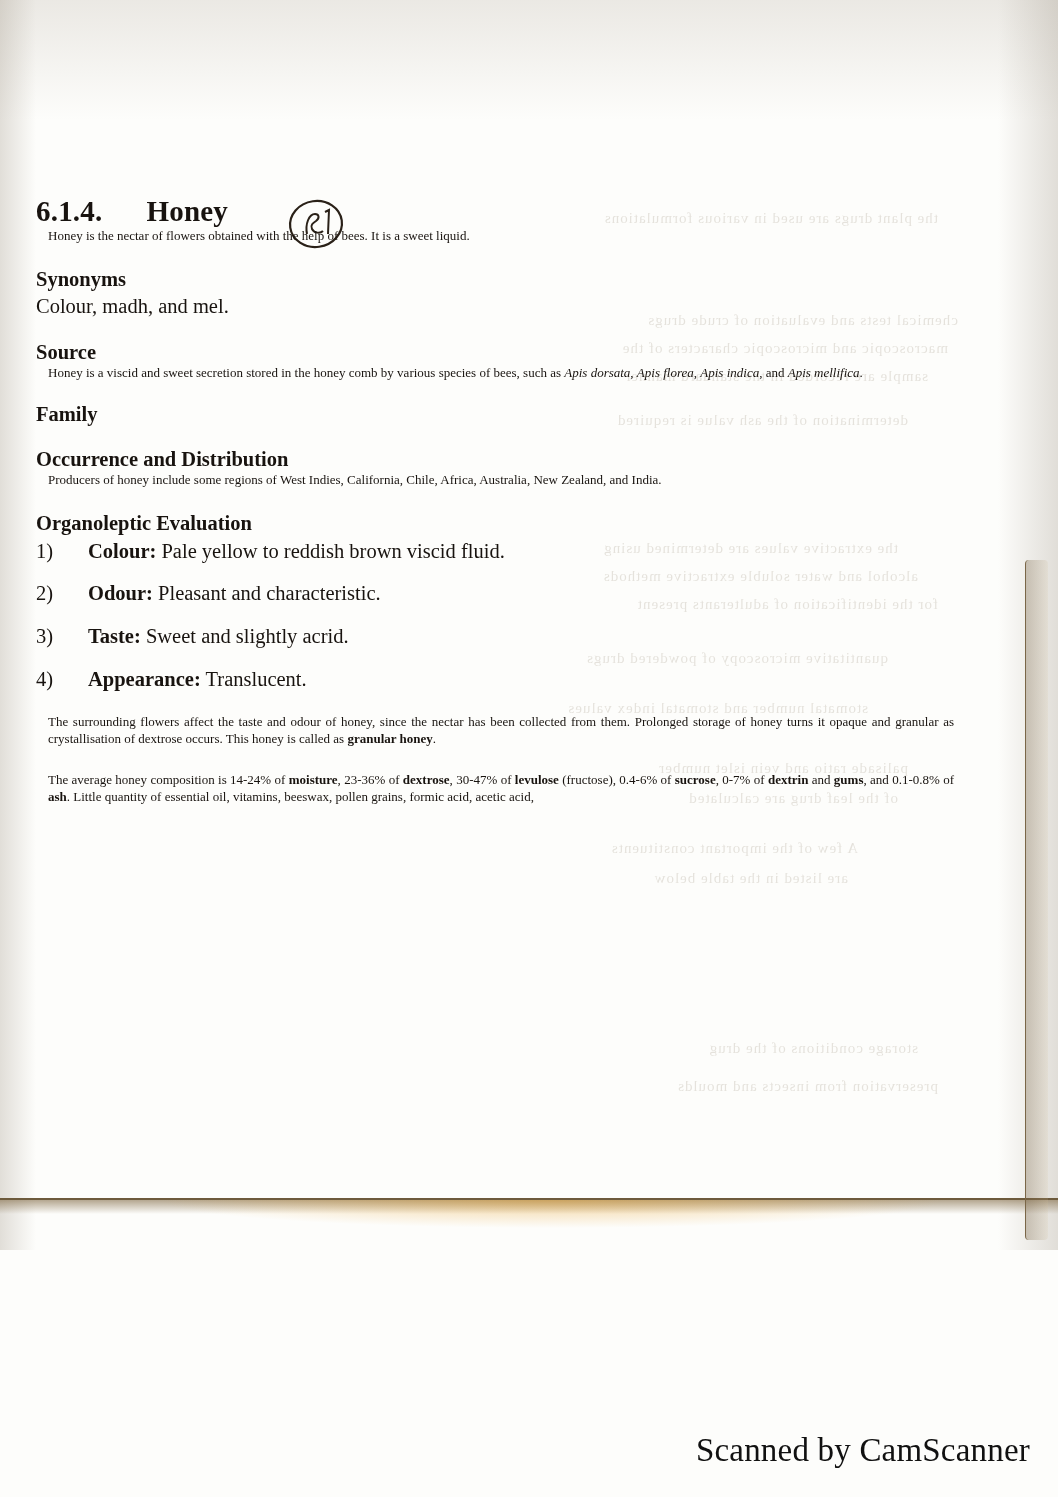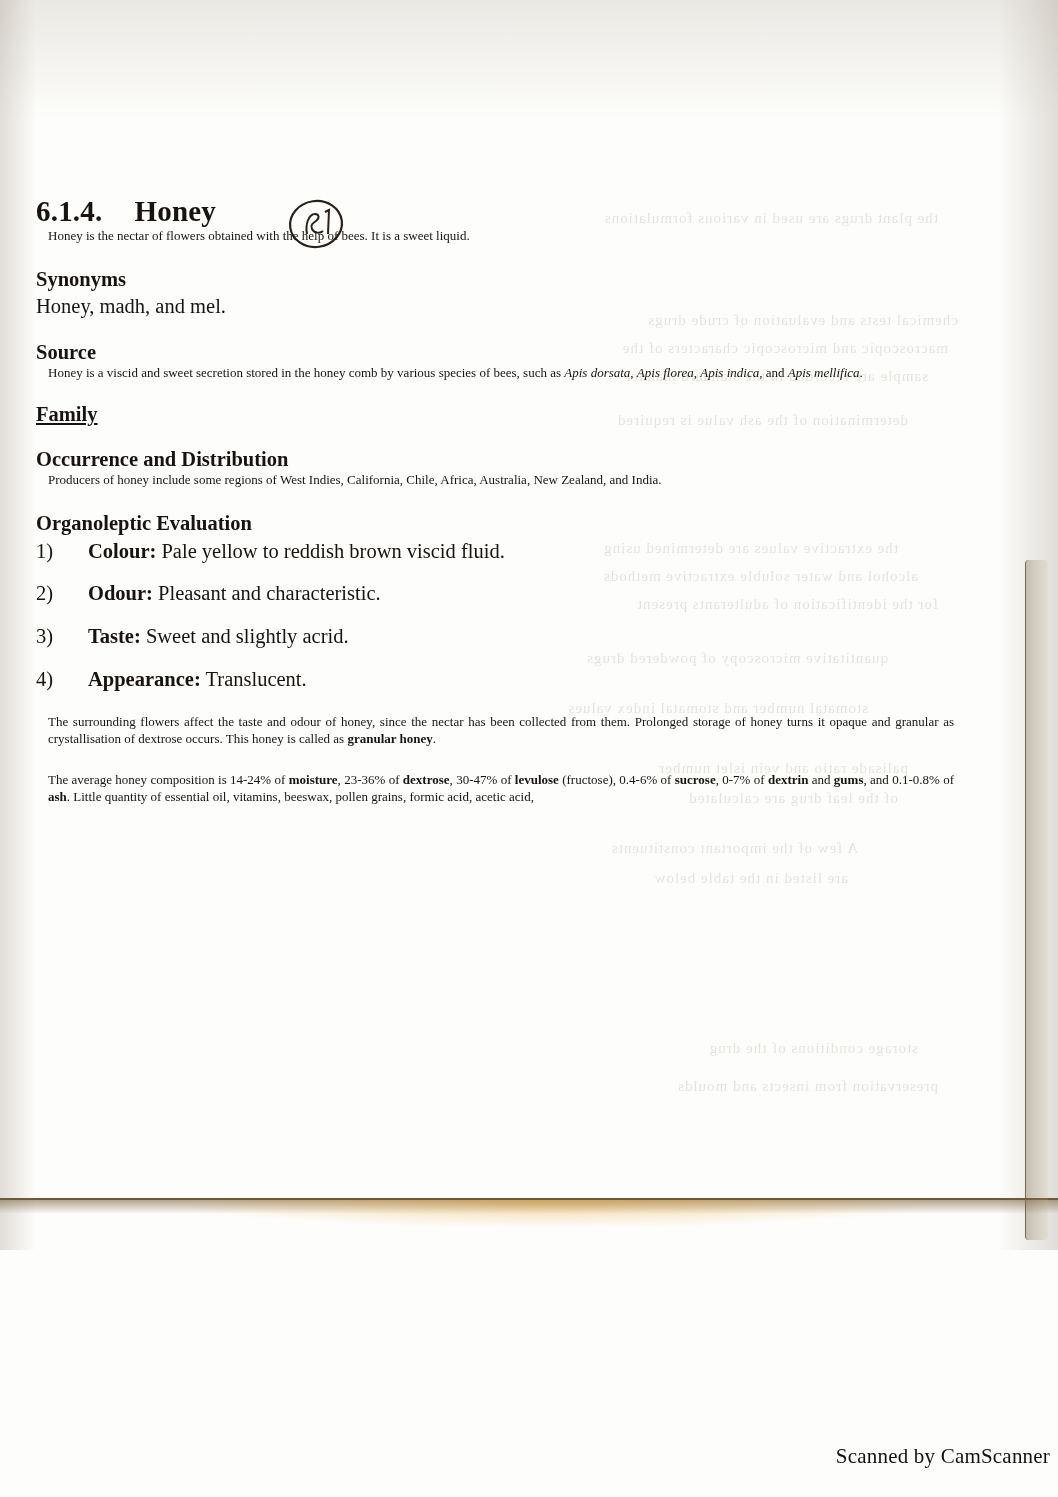--- a/index.html
+++ b/index.html
@@ -101,21 +101,21 @@
     width: 918px;
   }
 
   h1.section-title {
     font-size: 29px;
     font-weight: bold;
     margin: 0 0 2px 0;
     letter-spacing: 0.2px;
     line-height: 1.05;
   }
-  h1.section-title .num { margin-right: 32px; }
+  h1.section-title .num { margin-right: 44px; }
 
   .title-scribble {
     position: absolute;
     left: 285px;
     top: 198px;
     width: 62px;
     height: 52px;
     pointer-events: none;
   }
 
@@ -163,23 +163,23 @@
   }
   ol.organo li b { font-weight: bold; text-align: right; }
 
   i { font-style: italic; }
   b { font-weight: bold; }
 
   .para-justify { text-align: justify; }
 
   .footer-note {
     position: absolute;
-    right: 8px;
+    right: 28px;
     bottom: 28px;
-    font-size: 21px;
+    font-size: 33px;
     font-family: "Liberation Serif", serif;
     color: #111;
     letter-spacing: 0.2px;
   }
 </style>
 </head>
 <body>
 
 <div class="page">
 
@@ -215,29 +215,29 @@
   <div class="content">
 
     <h1 class="section-title">
       <span class="num">6.1.4.</span><span>Honey</span>
     </h1>
 
     <p class="body lead">Honey is the nectar of flowers obtained with the help of bees. It is a sweet liquid.</p>
 
     <div class="block">
       <h2 class="head">Synonyms</h2>
-      <p class="sub-line">Honey, madh, and mel.</p>
+      <p class="sub-line">Colour, madh, and mel.</p>
     </div>
 
     <div class="block">
       <h2 class="head">Source</h2>
       <p class="body para-justify"><span>Honey is a viscid and sweet secretion stored in the honey comb by various species of bees, such as </span><i>Apis dorsata</i><span>, </span><i>Apis florea</i><span>, </span><i>Apis indica</i><span>, and </span><i>Apis mellifica</i><span>.</span></p>
     </div>
 
-    <div class="block" style="margin-top:20px;text-decoration:underline;">
+    <div class="block" style="margin-top:20px;">
       <h2 class="head">Family</h2>
     </div>
 
     <div class="block">
       <h2 class="head">Occurrence and Distribution</h2>
       <p class="body para-justify">Producers of honey include some regions of West Indies, California, Chile, Africa, Australia, New Zealand, and India.</p>
     </div>
 
     <div class="block" style="margin-top:22px;">
       <h2 class="head">Organoleptic Evaluation</h2>

